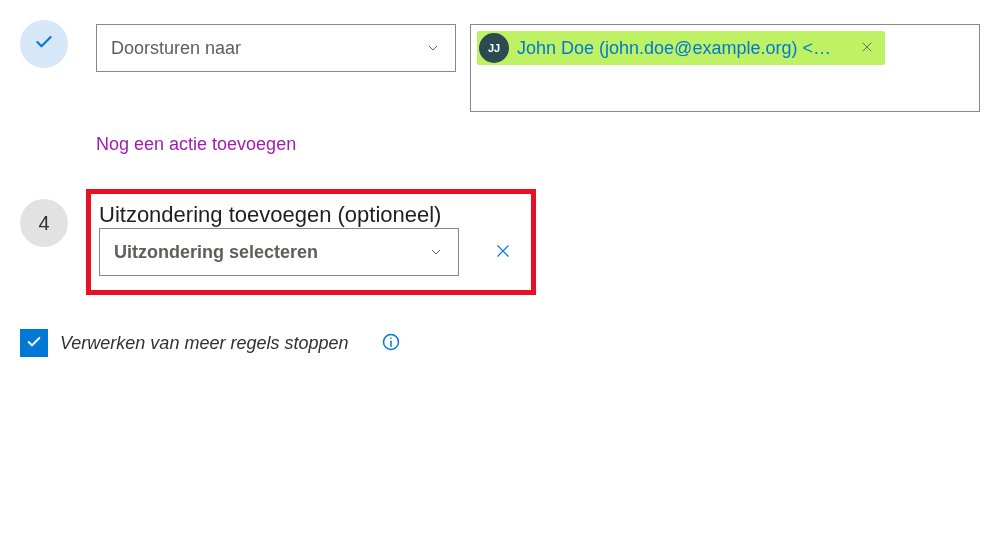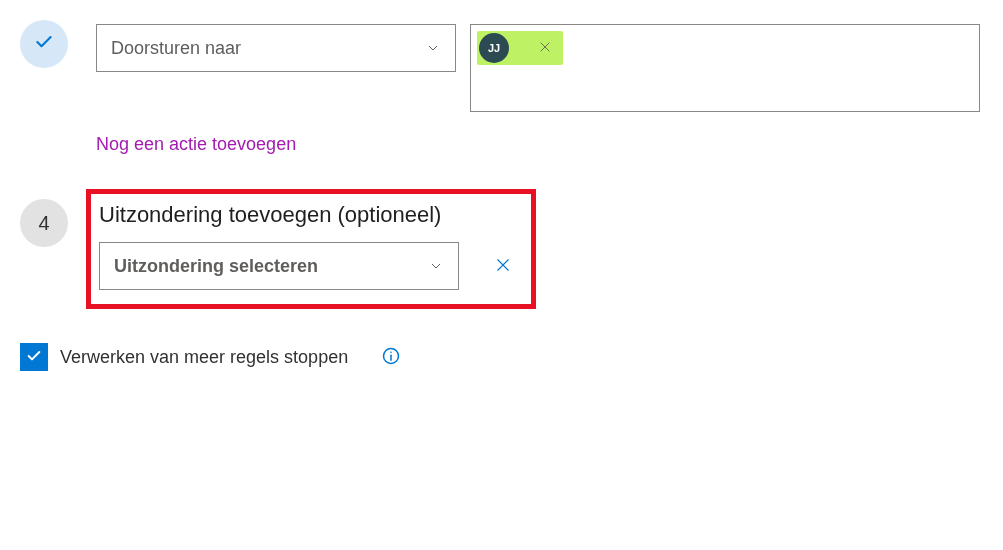--- a/index.html
+++ b/index.html
@@ -129,21 +129,21 @@
       font-size: 18px;
       cursor: pointer;
       margin-top: 22px;
       display: inline-block;
     }
     .highlight-box {
       border: 5px solid #e81123;
       padding: 6px 12px 14px 8px;
       display: inline-block;
     }
-    .highlight-box .step-title { margin-bottom: 14px; margin-top: 2px;}
+    .highlight-box .step-title { margin-bottom: 0; margin-top: 2px;}
     .row-with-x {
       display: flex;
       align-items: center;
       gap: 28px;
       font-weight: bold;
     }
     .x-btn {
       width: 32px;
       height: 32px;
       display: flex;
@@ -152,20 +152,21 @@
       cursor: pointer;
       color: #0078d4;
     }
     .x-btn svg { width: 18px; height: 18px; }
     .checkbox-row {
       display: flex;
       align-items: center;
       gap: 12px;
       margin-top: 22px;
       padding-left: 0px;
+      font-style: italic;
     }
     .checkbox {
       width: 28px;
       height: 28px;
       background: #0078d4;
       display: flex;
       align-items: center;
       justify-content: center;
       cursor: pointer;
       flex-shrink: 0;
@@ -207,20 +208,21 @@
         <span class="label">Doorsturen naar</span>
         <span class="chevron">
           <svg viewBox="0 0 24 24" fill="none" stroke="#605e5c" stroke-width="1.5">
               <polyline points="6 9 12 15 18 9"></polyline>
             </svg>
         </span>
       </div>
       <div class="people-box">
         <div class="person-chip">
           <div class="avatar">JJ</div>
+          <span class="person-name">John Doe (john.doe@example.org) &lt;…</span>
           <span class="chip-close">
             <span>
               <svg viewBox="0 0 24 24" fill="none" stroke="#605e5c" stroke-width="1.5" stroke-linecap="round">
                   <line x1="5" y1="5" x2="19" y2="19"></line>
                   <line x1="19" y1="5" x2="5" y2="19"></line>
                 </svg>
             </span>
           </span>
         </div>
       </div>

